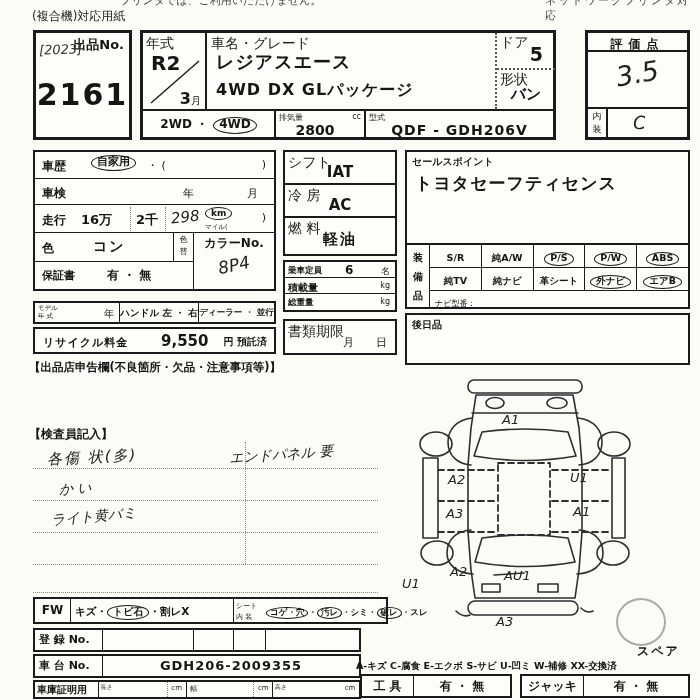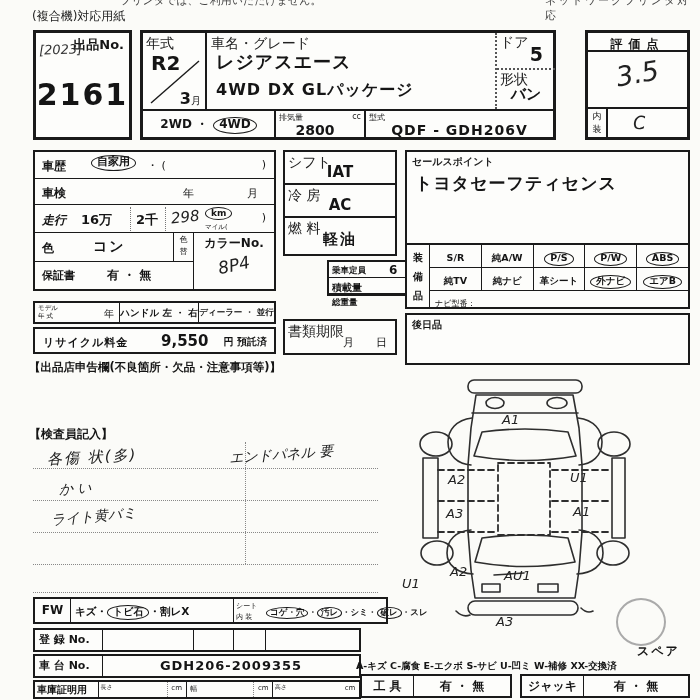--- a/index.html
+++ b/index.html
@@ -111,21 +111,21 @@
     <span class="abs" style="right:8px;top:6px;font-size:11px;">)</span>
   </div>
 
   <div class="row" style="height:26px;border-bottom:1.5px solid #1a1a1a;">
     <span class="abs b" style="left:7px;top:6px;font-size:12px;">車検</span>
     <span class="abs" style="left:148px;top:7px;font-size:11px;">年</span>
     <span class="abs" style="left:212px;top:7px;font-size:11px;">月</span>
   </div>
 
   <div class="row" style="height:28px;border-bottom:1.5px solid #1a1a1a;">
-    <span class="abs b" style="left:7px;top:7px;font-size:12px;font-style:italic;">走行</span>
+    <span class="abs b" style="left:7px;top:7px;font-size:12px;">走行</span>
     <span class="abs b" style="left:46px;top:6px;font-size:13px;">16万</span>
     <span class="abs" style="left:95px;top:2px;height:24px;border-left:1.2px dotted #777;"></span>
     <span class="abs b" style="left:101px;top:6px;font-size:13px;">2千</span>
     <span class="abs" style="left:130px;top:2px;height:24px;border-left:1.2px dotted #777;"></span>
     <span class="abs hand" style="left:136px;top:3px;font-size:15px;transform:rotate(-6deg);">298</span>
     <span class="abs oval b" style="left:170px;top:2px;font-size:9px;">km</span>
     <span class="abs" style="left:170px;top:18px;font-size:6.5px;">マイル(</span>
     <span class="abs" style="right:8px;top:6px;font-size:11px;">)</span>
   </div>
 
@@ -177,21 +177,21 @@
   <div class="row" style="height:33px;border-bottom:2px solid #1a1a1a;">
     <div class="lbl" style="position:absolute;left:3px;top:2px;">冷 房</div>
     <div class="abs b" style="left:0;right:0;bottom:2px;text-align:center;font-size:15px;">AC</div>
   </div>
   <div class="row" style="height:33px;">
     <div class="lbl" style="position:absolute;left:3px;top:2px;">燃 料</div>
     <div class="abs b" style="left:0;right:0;bottom:2px;text-align:center;font-size:15px;letter-spacing:2px;">軽油</div>
   </div>
 </div>
 
-<div class="box" style="left:283px;top:260px;width:114px;height:36px;margin-left:44px;">
+<div class="box" style="left:283px;top:260px;width:114px;height:52px;">
   <div class="row" style="height:16px;border-bottom:1.5px solid #1a1a1a;">
     <span class="abs b" style="left:3px;top:3px;font-size:8.5px;">乗車定員</span>
     <span class="abs b" style="left:60px;top:1px;font-size:12px;">6</span>
     <span class="abs" style="right:5px;top:3px;font-size:9px;">名</span>
   </div>
   <div class="row" style="height:16px;border-bottom:1.5px solid #1a1a1a;">
     <span class="abs b" style="left:3px;top:3px;font-size:10px;">積載量</span>
     <span class="abs" style="right:5px;top:3px;font-size:8px;">kg</span>
   </div>
   <div class="row" style="height:16px;">

